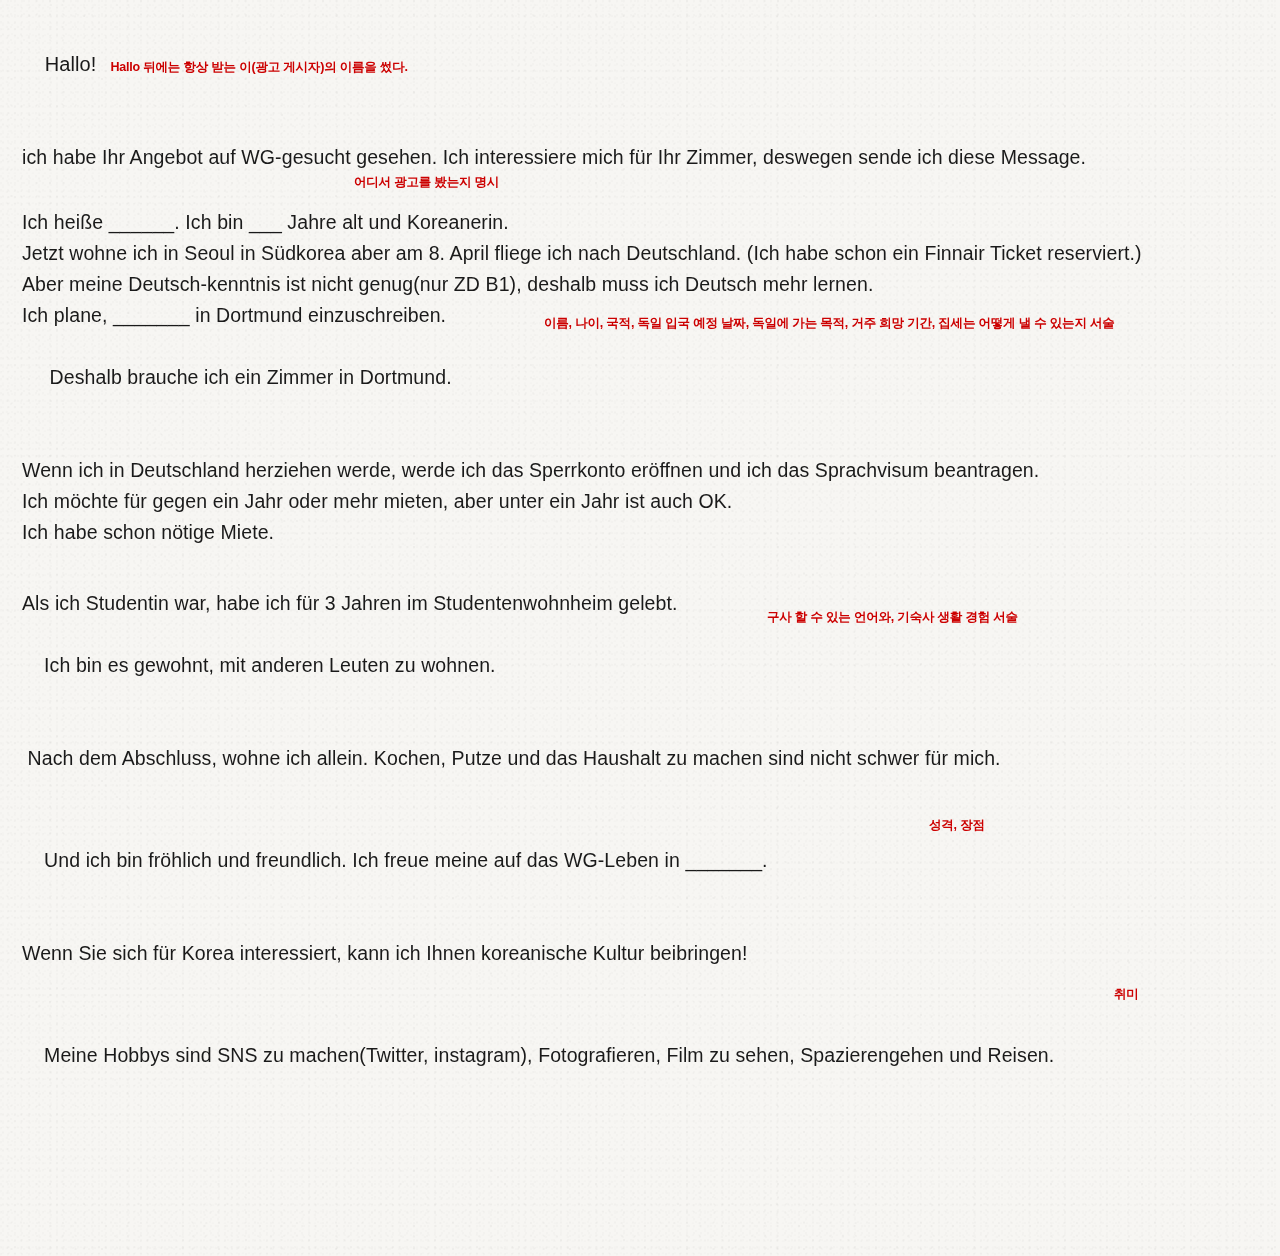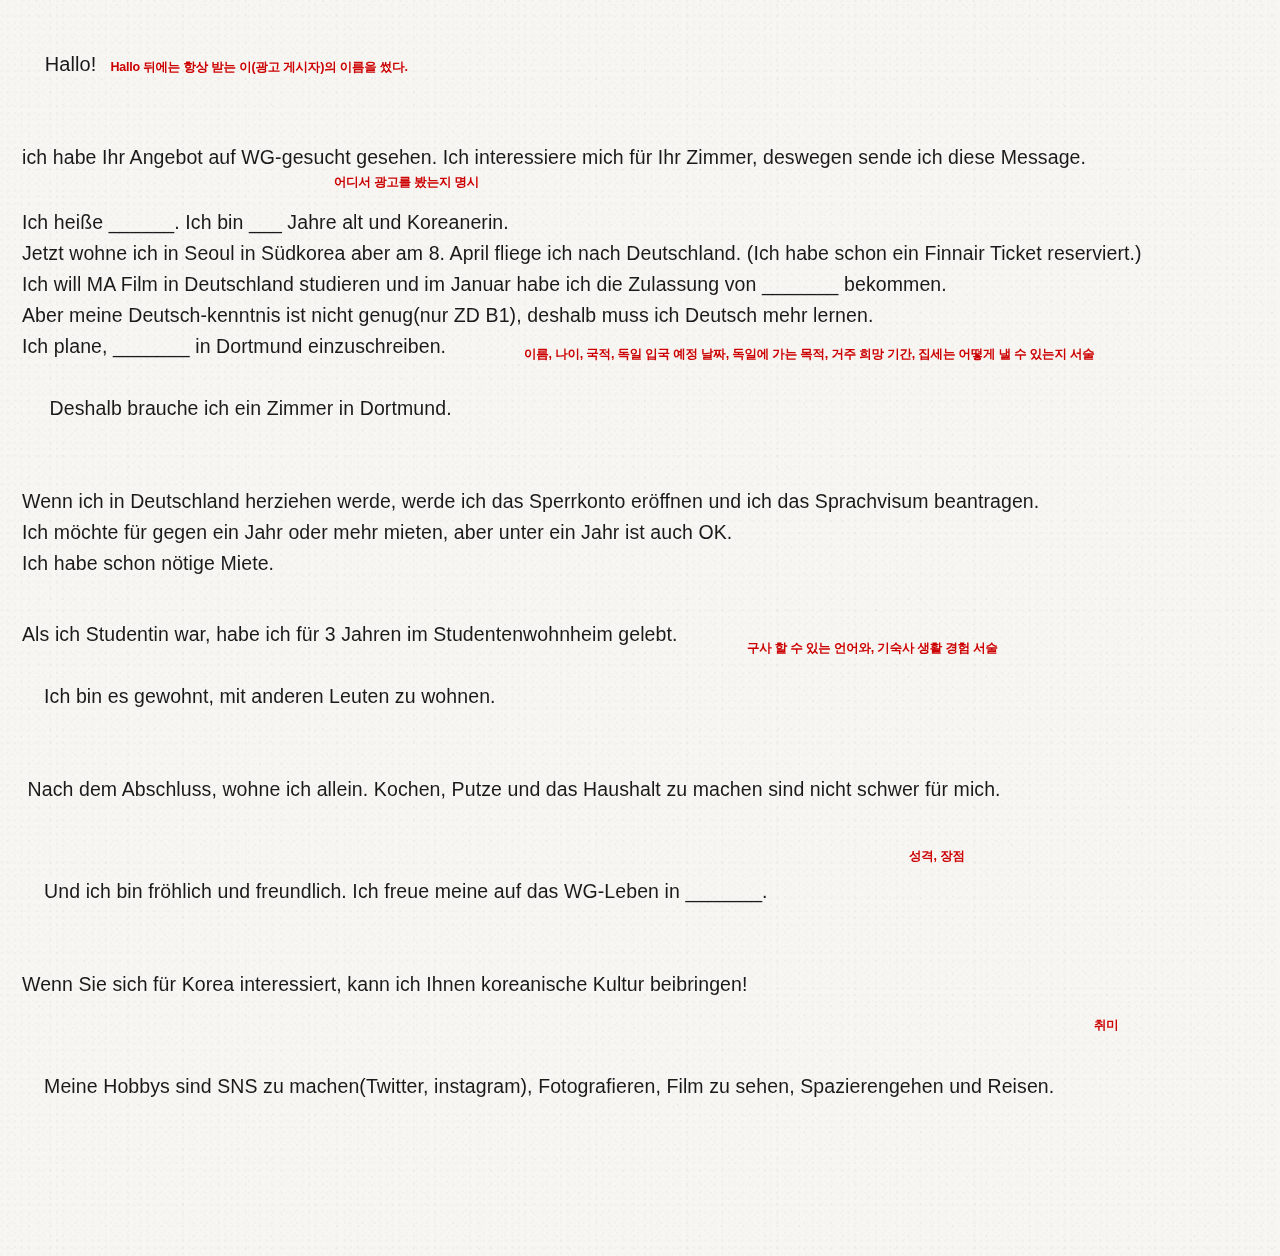--- a/index.html
+++ b/index.html
@@ -50,20 +50,21 @@
   .spacer-md { height: 31px; }
   .spacer-lg { height: 40px; }
 
   .note {
     color: #cc0000;
     font-weight: bold;
     font-size: 12.5px;
     line-height: 1;
     white-space: nowrap;
     letter-spacing: -.2px;
+    margin-left: 20px;
   }
   
   .note.inline {
     margin-left: 14px;
     vertical-align: baseline;
   }
   
   .note.float {
     position: absolute;
     z-index: 2;
@@ -84,21 +85,20 @@
 
   <div class="line">ich habe Ihr Angebot auf WG-gesucht gesehen. Ich interessiere mich für Ihr Zimmer, deswegen sende ich diese Message.</div>
   <div class="line" style="height:22px;">
     <span class="note float" style="left:312px; top:3px;">어디서 광고를 봤는지 명시</span>
   </div>
 
   <div class="spacer-sm"></div>
 
   <div class="line">Ich heiße ______. Ich bin ___ Jahre alt und Koreanerin.</div>
   <div class="line">Jetzt wohne ich in Seoul in Südkorea aber am 8. April fliege ich nach Deutschland. (Ich habe schon ein Finnair Ticket reserviert.)</div>
-  <div class="line">Ich will MA Film in Deutschland studieren und im Januar habe ich die Zulassung von _______ bekommen.</div>
   <div class="line">Aber meine Deutsch-kenntnis ist nicht genug(nur ZD B1), deshalb muss ich Deutsch mehr lernen.</div>
   <div class="line">Ich plane, _______ in Dortmund einzuschreiben.</div>
   <div class="line">
     <span> Deshalb brauche ich ein Zimmer in Dortmund.</span>
     <span class="note float" style="left:502px; top:-14px;">이름, 나이, 국적, 독일 입국 예정 날짜, 독일에 가는 목적, 거주 희망 기간, 집세는 어떻게 낼 수 있는지 서술</span>
   </div>
   <div class="line">Wenn ich in Deutschland herziehen werde, werde ich das Sperrkonto eröffnen und ich das Sprachvisum beantragen.</div>
   <div class="line">Ich möchte für gegen ein Jahr oder mehr mieten, aber unter ein Jahr ist auch OK.</div>
   <div class="line">Ich habe schon nötige Miete.</div>
 

